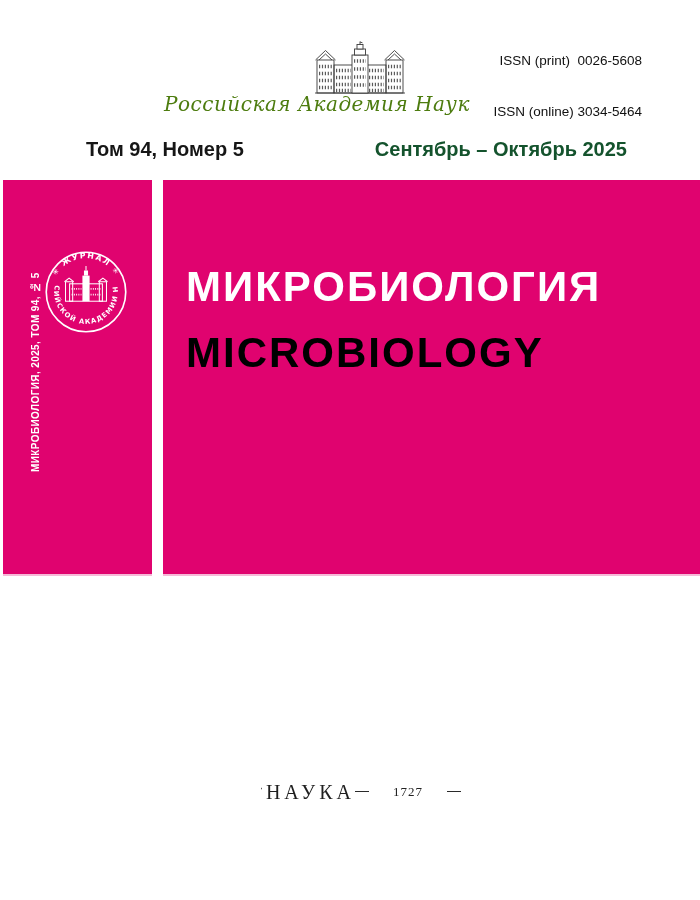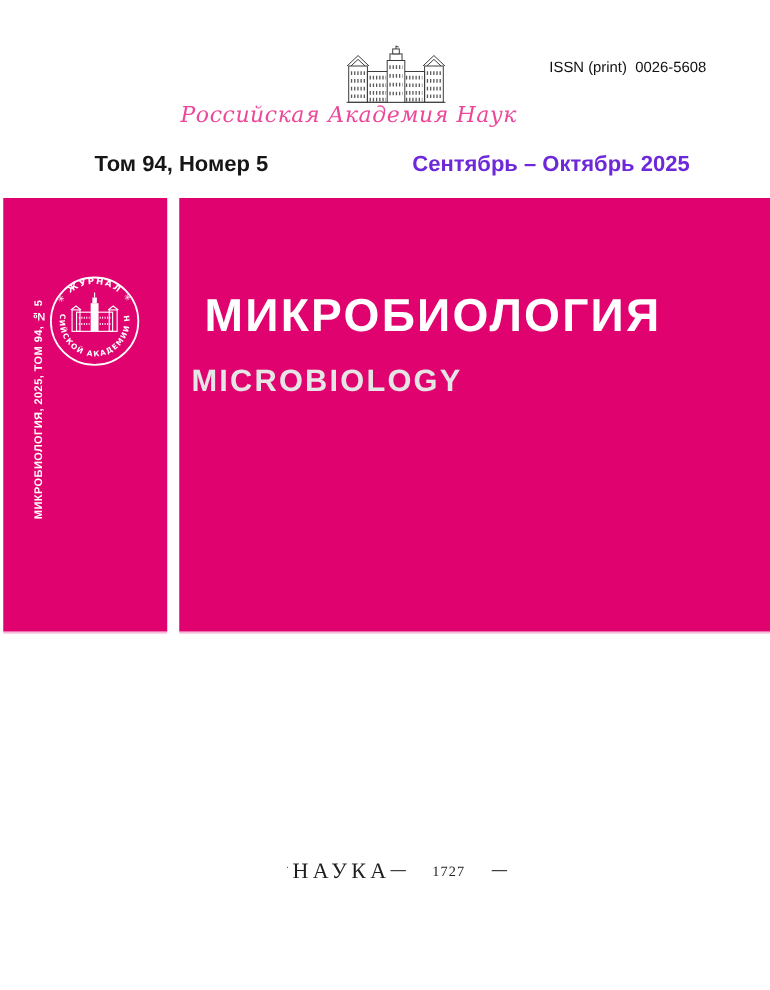--- a/index.html
+++ b/index.html
@@ -11,28 +11,28 @@
 
   
   .issn-block {
     position:absolute; top:18px; right:58px; text-align:right;
     font-size:13.5px; line-height:17px; color:#111; white-space:pre;
   }
   .academy-logo { position:absolute; left:312px; top:40px; width:96px; height:56px; }
   .academy-script {
     position:absolute; top:92px; left:0; width:634px; text-align:center;
     font-family:"DejaVu Serif", serif; font-style:italic;
-    font-size:20px; color:#ec4899; letter-spacing:.5px;
+    font-size:20px; color:#4d7c0f; letter-spacing:.5px;
   }
   .issue-line { position:absolute; top:138px; left:0; width:693px; height:24px; }
   .issue-line .vol {
     position:absolute; left:86px; font-weight:bold; font-size:20px; color:#161616;
   }
   .issue-line .date {
-    position:absolute; right:66px; font-weight:bold; font-size:20px; color:#6d28d9;
+    position:absolute; right:66px; font-weight:bold; font-size:20px; color:#14532d;
   }
 
   
   .left-block {
     position:absolute; left:3px; top:180px; width:149px; height:394px;
     background:#e0036f; box-shadow:0 2px 0 rgba(224,3,111,.28);
   }
   .main-block {
     position:absolute; left:163px; top:180px; width:537px; height:394px;
     background:#e0036f; box-shadow:0 2px 0 rgba(224,3,111,.28);
@@ -43,22 +43,22 @@
     font-weight:bold; font-size:10px; line-height:13px; letter-spacing:.4px;
     color:#fff; white-space:nowrap;
   }
   .seal { position:absolute; left:41px; top:70px; width:84px; height:84px; }
 
   .title-ru {
     position:absolute; left:23px; top:86px; color:#fff; font-weight:bold;
     font-size:42px; line-height:1; letter-spacing:2px; white-space:nowrap;
   }
   .title-en {
-    position:absolute; left:11px; top:152px; color:#e5e5e5; font-weight:bold;
-    font-size:28px; line-height:1; letter-spacing:2px; white-space:nowrap;
+    position:absolute; left:23px; top:152px; color:#000000; font-weight:bold;
+    font-size:42px; line-height:1; letter-spacing:2px; white-space:nowrap;
   }
 
   
   .publisher {
     position:absolute; left:261px; top:772px; width:200px;
     display:flex; flex-direction:row; align-items:center;
   }
   .publisher-badge { width:23px; height:33px; }
   .publisher-name {
     margin-top:8px; font-family:"Liberation Serif", serif;
@@ -74,20 +74,21 @@
     letter-spacing:1px; color:#222;
   }
 </style>
 </head>
 <body>
 
 <div class="page">
 
   <div class="issn-block">
     <div>ISSN (print)  0026-5608</div>
+    <div>ISSN (online) 3034-5464</div>
   </div>
 
   <svg class="academy-logo" viewBox="0 0 96 54">
     <g stroke="#3b3b3b" stroke-width="0.9" fill="none">
 
       <rect x="5" y="19" width="17" height="33"></rect>
       <polyline points="3.5,19 13.5,9.5 23.5,19"></polyline>
       <polyline points="7,19 13.5,13 20,19"></polyline>
 
       <rect x="74" y="19" width="17" height="33"></rect>

